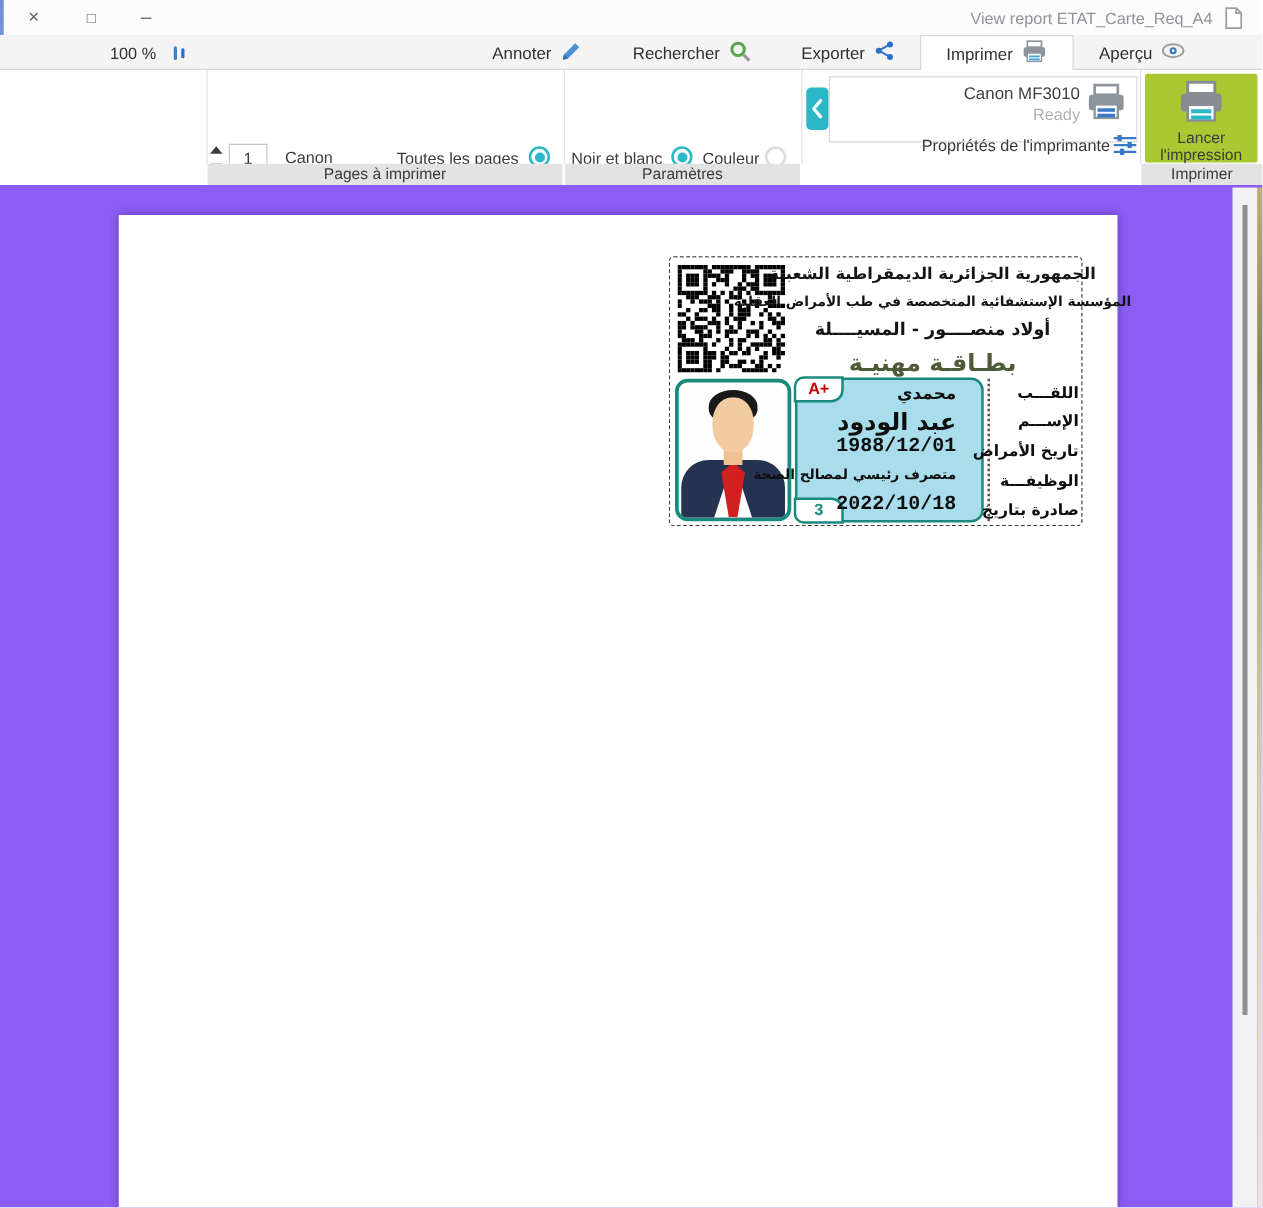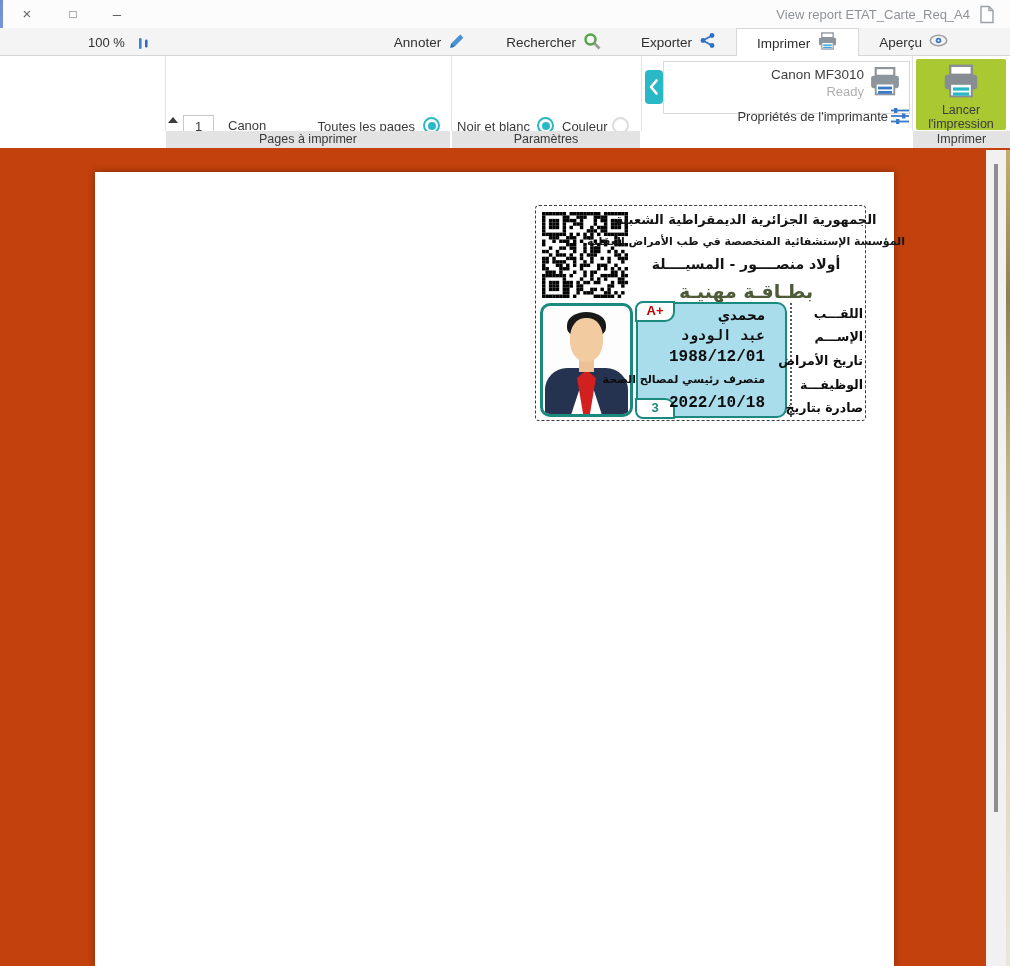--- a/index.html
+++ b/index.html
@@ -66,21 +66,21 @@
            text-align:right; cursor:pointer; }
   .props-ic { position:absolute; left:890px; top:50px; cursor:pointer; }
 
   .go-print { position:absolute; left:916px; top:3px; width:90px; height:71px; background:#a9c832;
            border:none; border-radius:2px; display:flex; flex-direction:column; align-items:center;
            justify-content:flex-start; padding-top:5px; cursor:pointer; }
   .go-print .bl { font-size:12.5px; color:#3b3b3b; line-height:14px; text-align:center;
            font-family:"Liberation Sans",sans-serif; width:78px; }
 
   
-  .preview { position:absolute; left:0; top:148px; width:1010px; height:818px; background:#c2410c; }
+  .preview { position:absolute; left:0; top:148px; width:1010px; height:818px; background:#8b5cf6; }
   .page { position:absolute; left:95px; top:24px; width:799px; height:794px; background:#fff;
           box-shadow:0 0 7px rgba(0,0,0,0.35); }
   .scroll-track { position:absolute; left:986px; top:2px; width:20px; height:816px; background:#f1f1f1; }
   .scroll-thumb { position:absolute; left:8px; top:14px; width:4px; height:648px; background:#8f8f8f; }
   .edge-sliver { position:absolute; left:1006px; top:2px; width:4px; height:816px;
           background:linear-gradient(180deg,#c3ae6e 0%,#8d8250 18%,#bfb288 38%,#d9d2b8 60%,#eae6da 100%); }
 
   
   .card { position:absolute; left:440px; top:33px; width:331px; height:216px;
           border:1.5px dashed #3c3c3c; border-radius:4px; background:#fff; }
@@ -633,21 +633,21 @@
           <div class="av-tie"></div>
           <div class="av-neck"></div>
           <div class="av-hair"></div>
           <div class="av-face"></div>
         </div>
 
         <div class="bluebox">
           <div class="badge blood">A+</div>
           <div class="badge num">3</div>
           <div class="bval ar" style="top:3px; font-size:13.5px;">محمدي</div>
-          <div class="bval ar" style="top:23px; font-size:14px;font-family:Liberation Mono, monospace;">عبد الودود</div>
+          <div class="bval ar" style="top:23px; font-size:19px;">عبد الودود</div>
           <div class="bval dt" style="top:44px; font-size:16px;">1988/12/01</div>
           <div class="bval ar" style="top:69px; font-size:11px;">متصرف رئيسي لمصالح الصحة</div>
           <div class="bval dt" style="top:90px; font-size:16px;">2022/10/18</div>
         </div>
 
         <div class="dotsep"></div>
         <div class="flabels">
           <div class="flabel" style="top:3px;">اللقـــب</div>
           <div class="flabel" style="top:26px;">الإســـم</div>
           <div class="flabel" style="top:50px;">تاريخ الأمراض</div>

